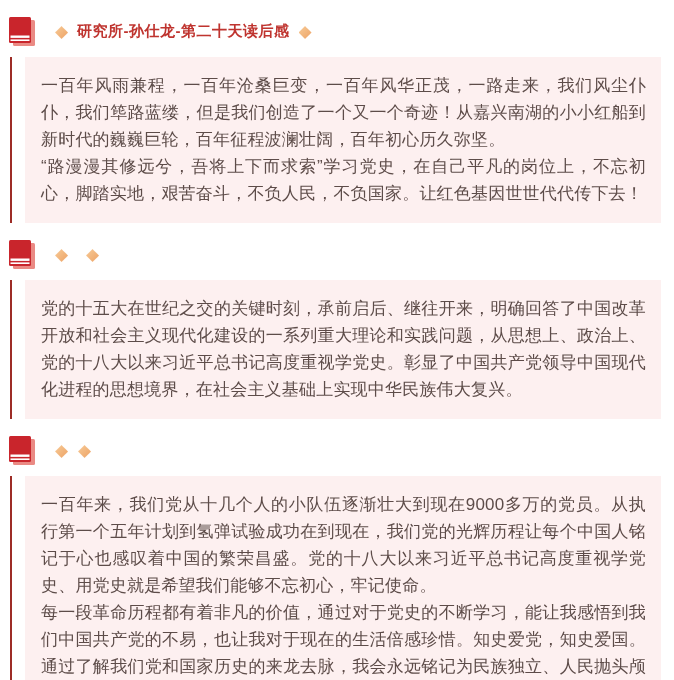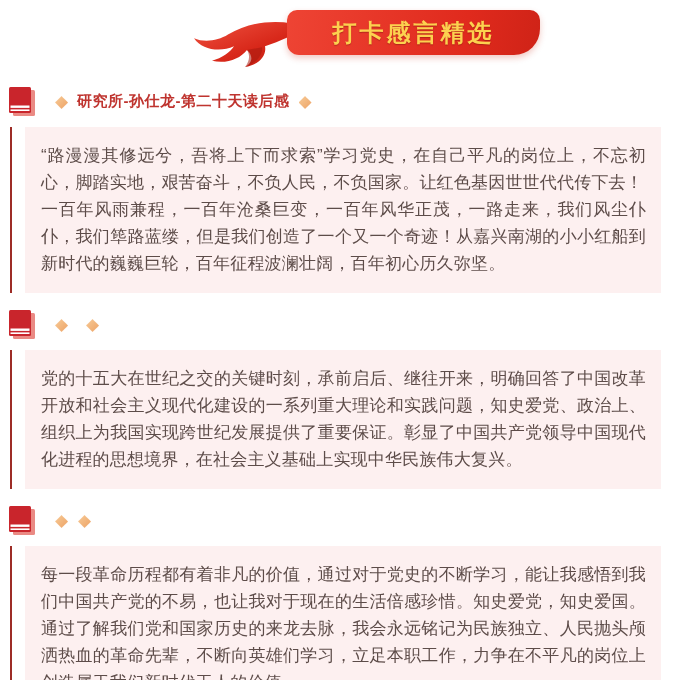--- a/index.html
+++ b/index.html
@@ -61,85 +61,68 @@
     font-size:17px;line-height:27px;
     text-align:justify;
     letter-spacing:.2px;
   }
 </style>
 </head>
 <body>
 
 <div class="page">
 
-  <div class="header">
-    <svg class="ribbon" viewBox="0 0 120 60" preserveAspectRatio="none" aria-hidden="true">
-      <defs>
-        <linearGradient id="ribGrad" x1="0" y1="0" x2="1" y2="1">
-          <stop offset="0" stop-color="#ef5341"></stop>
-          <stop offset="0.55" stop-color="#d8281a"></stop>
-          <stop offset="1" stop-color="#b81c10"></stop>
-        </linearGradient>
-      </defs>
-      <path fill="url(#ribGrad)" d="M118 16 C 92 6, 62 8, 38 24 C 28 31, 14 33, 4 28 C 12 41, 30 44, 44 37
-           C 40 44, 32 50, 22 53 C 36 57, 50 51, 57 41 C 64 48, 62 56, 55 60
-           C 68 58, 77 48, 75 37 C 90 31, 105 24, 118 16 Z"></path>
-      <path fill="#a81a0e" opacity="0.55" d="M57 41 C 60 46, 60 53, 55 60 C 66 56, 73 47, 72 38 Z"></path>
-    </svg>
-    <div class="banner">
-      <span class="banner-label">打卡感言精选</span>
-    </div>
-  </div>
 
   <div class="section">
     <div class="title-row">
       <svg class="book-icon" viewBox="0 0 28 31" aria-hidden="true">
         <rect x="5" y="4" width="22" height="26" rx="1.5" fill="#ea8a84"></rect>
         <rect x="1" y="1" width="22" height="26" rx="1.5" fill="#c9252c"></rect>
         <rect x="2.5" y="19.5" width="19" height="2.4" fill="#ffffff"></rect>
         <rect x="2.5" y="23.4" width="19" height="1.6" fill="#ffffff"></rect>
       </svg>
       <span class="diamond diamond-left">◆</span>
       <h2 class="title">研究所-孙仕龙-第二十天读后感</h2>
       <span class="diamond">◆</span>
     </div>
     <div class="quote-wrap">
       <div class="accent-line"></div>
+      <p>一百年风雨兼程，一百年沧桑巨变，一百年风华正茂，一路走来，我们风尘仆仆，我们筚路蓝缕，但是我们创造了一个又一个奇迹！从嘉兴南湖的小小红船到新时代的巍巍巨轮，百年征程波澜壮阔，百年初心历久弥坚。</p>
       <p>“路漫漫其修远兮，吾将上下而求索”学习党史，在自己平凡的岗位上，不忘初心，脚踏实地，艰苦奋斗，不负人民，不负国家。让红色基因世世代代传下去！</p>
-      <p>一百年风雨兼程，一百年沧桑巨变，一百年风华正茂，一路走来，我们风尘仆仆，我们筚路蓝缕，但是我们创造了一个又一个奇迹！从嘉兴南湖的小小红船到新时代的巍巍巨轮，百年征程波澜壮阔，百年初心历久弥坚。</p>
     </div>
   </div>
 
   <div class="section">
     <div class="title-row">
       <svg class="book-icon" viewBox="0 0 28 31" aria-hidden="true">
         <rect x="5" y="4" width="22" height="26" rx="1.5" fill="#ea8a84"></rect>
         <rect x="1" y="1" width="22" height="26" rx="1.5" fill="#c9252c"></rect>
         <rect x="2.5" y="19.5" width="19" height="2.4" fill="#ffffff"></rect>
         <rect x="2.5" y="23.4" width="19" height="1.6" fill="#ffffff"></rect>
       </svg>
       <span class="diamond diamond-left">◆</span>
       <span class="diamond">◆</span>
     </div>
     <div class="quote-wrap">
       <div class="accent-line"></div>
-      <p>党的十五大在世纪之交的关键时刻，承前启后、继往开来，明确回答了中国改革开放和社会主义现代化建设的一系列重大理论和实践问题，知史爱党、政治上、组织上为我国实现跨世纪发展提供了重要保证。彰显了中国共产党领导中国现代化进程的思想境界，在社会主义基础上实现中华民族伟大复兴。</p>
+      <p>党的十五大在世纪之交的关键时刻，承前启后、继往开来，明确回答了中国改革开放和社会主义现代化建设的一系列重大理论和实践问题，从思想上、政治上、党的十八大以来习近平总书记高度重视学党史。彰显了中国共产党领导中国现代化进程的思想境界，在社会主义基础上实现中华民族伟大复兴。</p>
     </div>
   </div>
 
   <div class="section tight">
     <div class="title-row">
       <svg class="book-icon" viewBox="0 0 28 31" aria-hidden="true">
         <rect x="5" y="4" width="22" height="26" rx="1.5" fill="#ea8a84"></rect>
         <rect x="1" y="1" width="22" height="26" rx="1.5" fill="#c9252c"></rect>
         <rect x="2.5" y="19.5" width="19" height="2.4" fill="#ffffff"></rect>
         <rect x="2.5" y="23.4" width="19" height="1.6" fill="#ffffff"></rect>
       </svg>
       <span class="diamond diamond-left">◆</span>
       <span class="diamond">◆</span>
     </div>
     <div class="quote-wrap">
       <div class="accent-line"></div>
+      <p>一百年来，我们党从十几个人的小队伍逐渐壮大到现在9000多万的党员。从执行第一个五年计划到氢弹试验成功在到现在，我们党的光辉历程让每个中国人铭记于心也感叹着中国的繁荣昌盛。党的十八大以来习近平总书记高度重视学党史、用党史就是希望我们能够不忘初心，牢记使命。</p>
       <p>每一段革命历程都有着非凡的价值，通过对于党史的不断学习，能让我感悟到我们中国共产党的不易，也让我对于现在的生活倍感珍惜。知史爱党，知史爱国。通过了解我们党和国家历史的来龙去脉，我会永远铭记为民族独立、人民抛头颅洒热血的革命先辈，不断向英雄们学习，立足本职工作，力争在不平凡的岗位上创造属于我们新时代工人的价值。</p>
     </div>
   </div>
 
 </div>
 
 </body></html>

